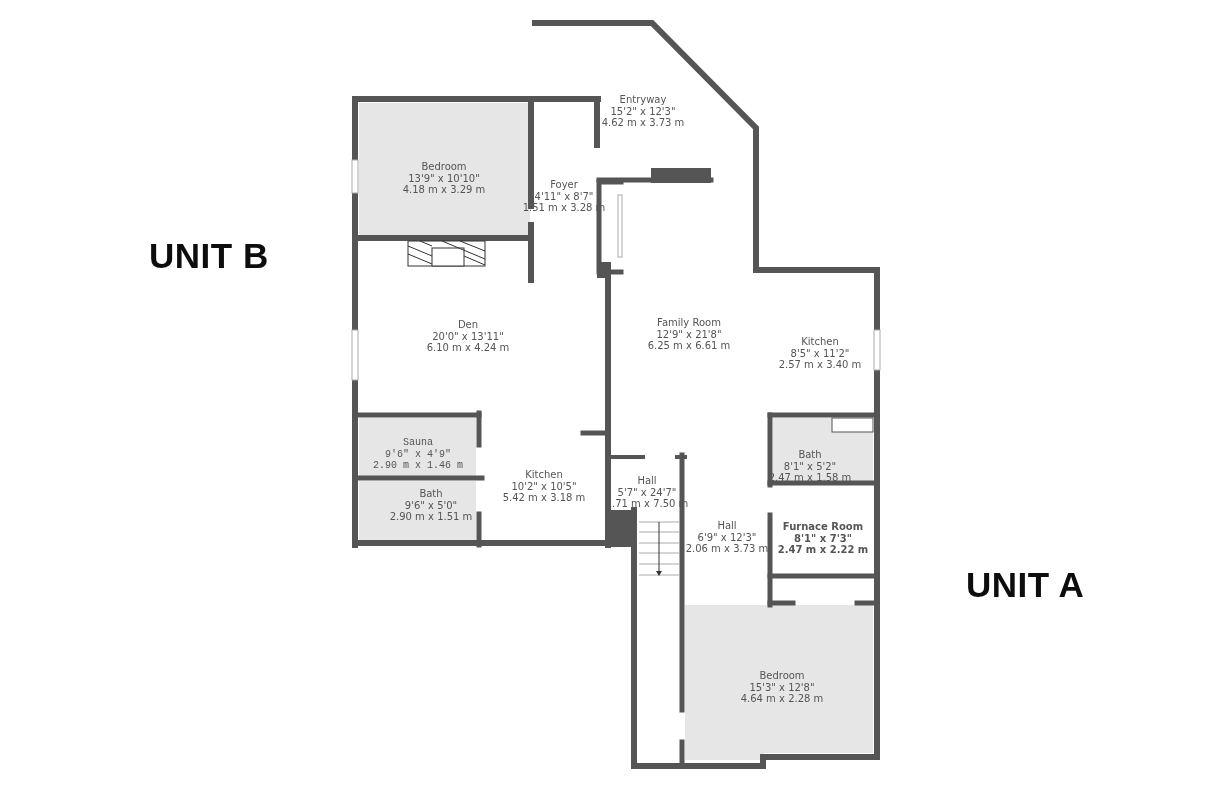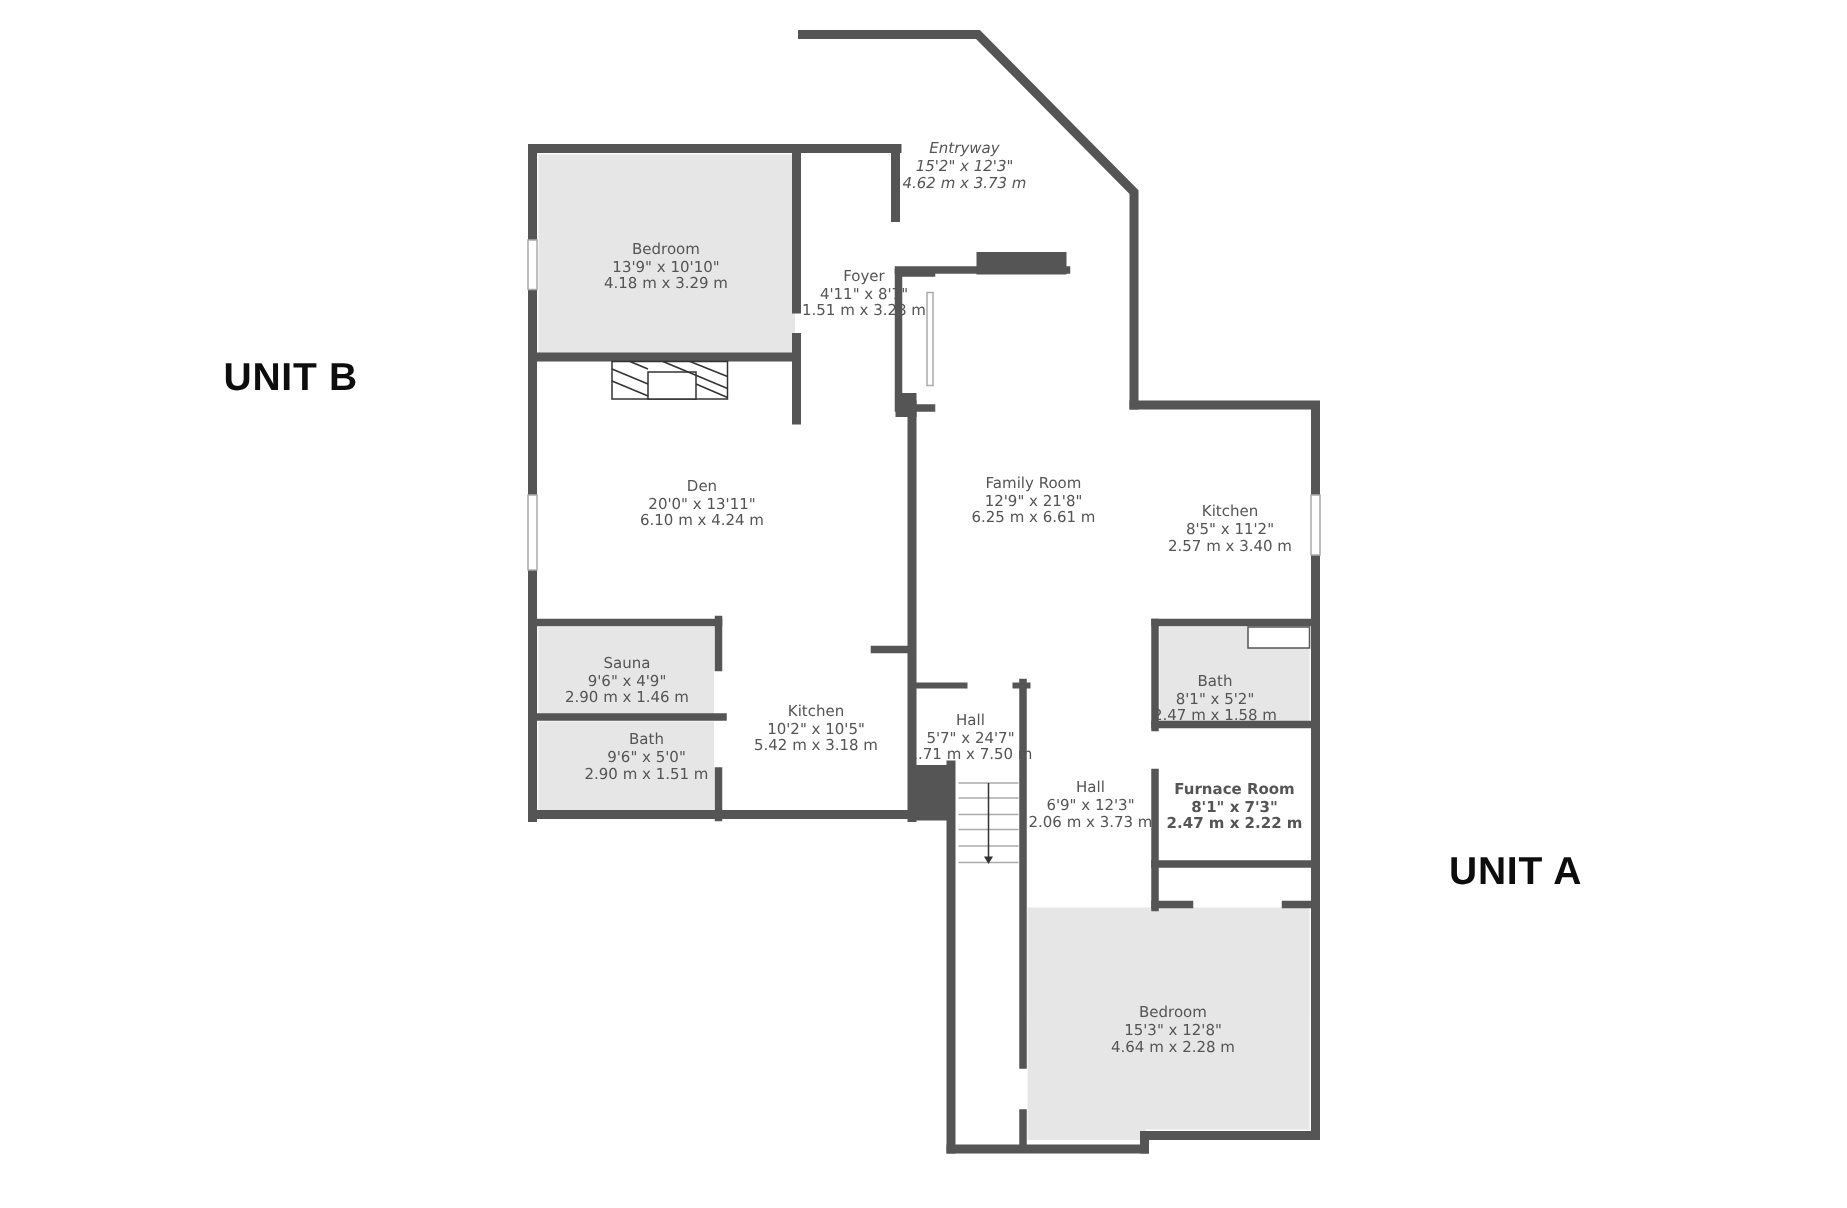--- a/index.html
+++ b/index.html
@@ -1,18 +1,18 @@
 <!DOCTYPE html>
 <html><head>
 <meta charset="utf-8">
 <style>
   html, body { margin: 0; padding: 0; background: #ffffff; }
   body { width: 1231px; height: 805px; position: relative; overflow: hidden; font-family: "DejaVu Sans", sans-serif; }
   .plan { position: absolute; left: 0; top: 0; }
-  .unit-label { position: absolute; font-family: "Liberation Sans", sans-serif; font-weight: bold; font-size: 26px; color: #0d0d0d; letter-spacing: 0.5px; }
+  .unit-label { position: absolute; font-family: "Liberation Sans", sans-serif; font-weight: bold; font-size: 35px; color: #0d0d0d; letter-spacing: 0.5px; }
   .room-label { position: absolute; text-align: center; font-family: "DejaVu Sans", sans-serif; font-size: 10px; line-height: 11.5px; color: #555555; white-space: nowrap; transform: translateX(-50%); }
   .room-label span { display: block; }
 </style>
 </head>
 <body>
 
 <svg class="plan" width="1231" height="805" viewBox="0 0 1231 805" xmlns="http://www.w3.org/2000/svg">
 
   <g>
     <rect x="359" y="103" width="171" height="133" fill="#e6e6e6"></rect>
@@ -99,36 +99,36 @@
 </svg>
 
 <div class="unit-label" style="left:149px; top:236px;">UNIT B</div>
 <div class="unit-label" style="left:966px; top:565px;">UNIT A</div>
 
 <div class="room-label" style="left:444px; top:161px;">
   <span>Bedroom</span>
   <span>13'9" x 10'10"</span>
   <span>4.18 m x 3.29 m</span>
 </div>
-<div class="room-label" style="left:564px; top:179px;margin-left:12px;">
+<div class="room-label" style="left:564px; top:179px;">
   <span>Foyer</span>
   <span>4'11" x 8'7"</span>
   <span>1.51 m x 3.28 m</span>
 </div>
-<div class="room-label" style="left:643px; top:94px;font-style:italic;">
+<div class="room-label" style="left:643px; top:94px;">
   <span>Entryway</span>
   <span>15'2" x 12'3"</span>
   <span>4.62 m x 3.73 m</span>
 </div>
 <div class="room-label" style="left:468px; top:319px;">
   <span>Den</span>
   <span>20'0" x 13'11"</span>
   <span>6.10 m x 4.24 m</span>
 </div>
-<div class="room-label" style="left:418px; top:437px;">
+<div class="room-label" style="left:418px; top:437px;font-family:Liberation Mono, monospace;">
   <span>Sauna</span>
   <span>9'6" x 4'9"</span>
   <span>2.90 m x 1.46 m</span>
 </div>
 <div class="room-label" style="left:431px; top:488px;">
   <span>Bath</span>
   <span>9'6" x 5'0"</span>
   <span>2.90 m x 1.51 m</span>
 </div>
 <div class="room-label" style="left:544px; top:469px;">

